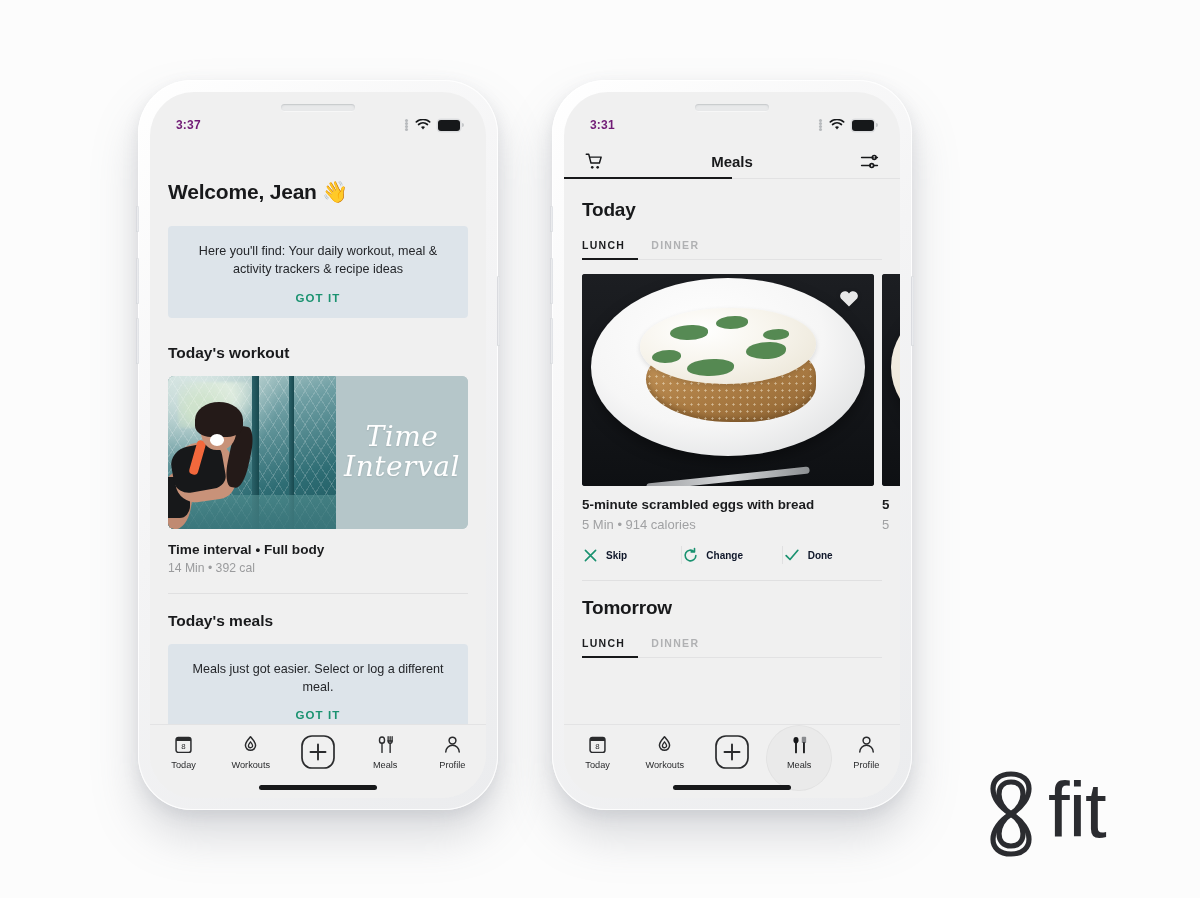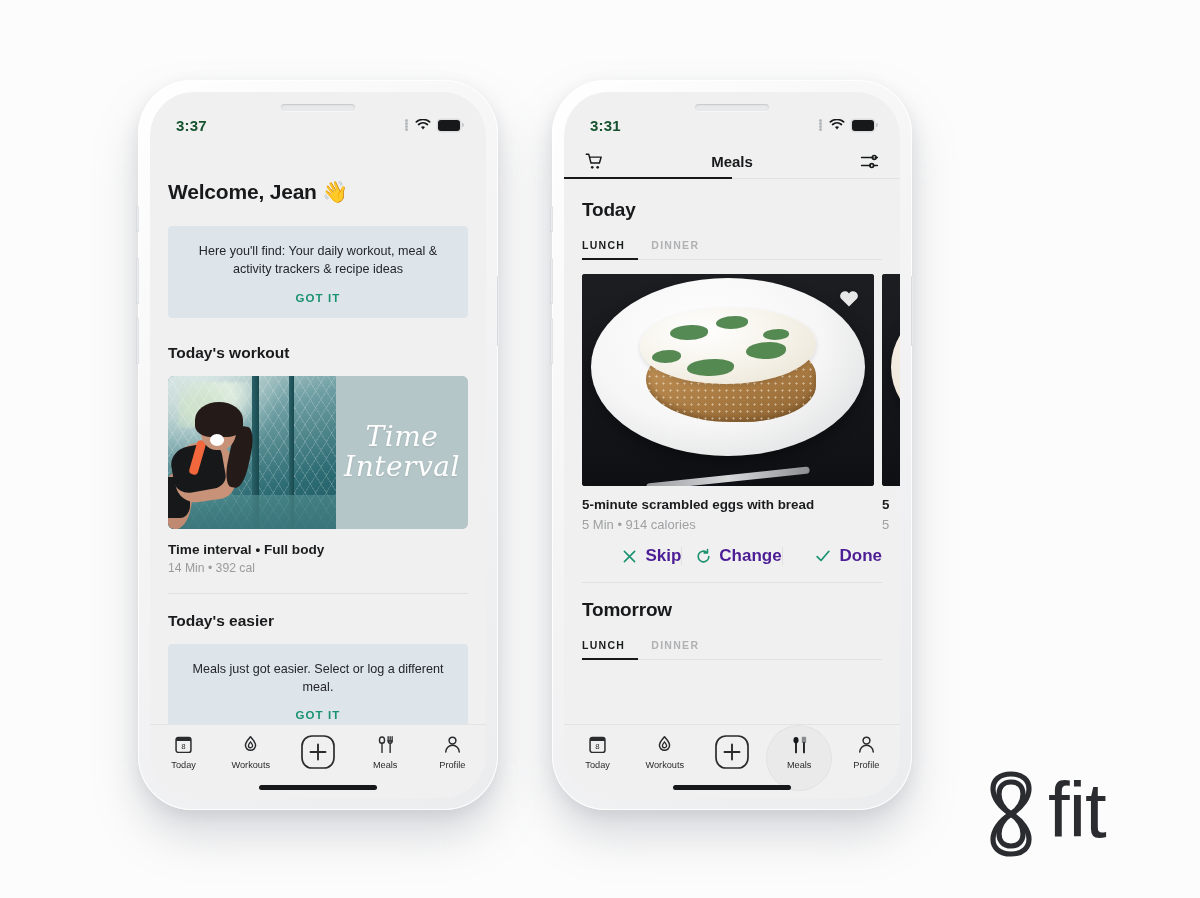--- a/index.html
+++ b/index.html
@@ -51,21 +51,21 @@
     background: #e8e9ea;
     box-shadow: inset 0 1px 1.5px rgba(160,163,168,.5), 0 .5px 0 rgba(255,255,255,.9);
   }
 
   
   .statusbar {
     position: absolute; left: 0; right: 0; top: 22px; height: 22px;
     display: flex; align-items: center; justify-content: space-between;
     padding: 0 26px;
   }
-  .status-time { font-size: 15px; font-weight: bold; color: #14532d; letter-spacing: .2px; }
+  .status-time { font-size: 12px; font-weight: bold; color: #701a75; letter-spacing: .2px; }
   .status-right { display: flex; align-items: center; gap: 7px; }
   .sig-dots { display: flex; gap: 2.5px; align-items: flex-end; }
   .sig-dots i { width: 3px; height: 3px; border-radius: 50%; background: #b6b9bc; display:block; }
   .batt {
     width: 22px; height: 11px; border-radius: 3px; background: #16181a;
     position: relative;
     box-shadow: 0 0 0 1.5px #dcdddf;
   }
   .batt::after {
     content:''; position:absolute; right:-4px; top:3.4px;
@@ -224,21 +224,21 @@
     border-radius: 4px; transform: rotate(-6deg);
   }
   .heart {
     position:absolute; right: 14px; top: 14px; width: 22px; height: 20px;
     filter: drop-shadow(0 1px 2px rgba(0,0,0,.18));
   }
   .meal-title { font-size: 13.4px; font-weight: bold; color: #1b1c1e; margin-top: 11px; }
   .meal-sub { font-size: 13px; color: #a0a1a3; margin-top: 5px; }
 
   .actions { display:flex; align-items:center; margin-top: 14px; }
-  .action { flex:1; display:flex; align-items:center; justify-content:flex-end; gap:7px; font-size:17px; font-weight:bold; color:#4c1d95; }
+  .action { flex:1; display:flex; align-items:center; justify-content:flex-start; gap:7px; font-size:10px; font-weight:bold; color:#0f172a; }
   .act-div { width:1px; height:18px; background:#e0e0e1; }
 
   .icon { display:inline-block; line-height:0; }
 </style>
 </head>
 <body>
 
 <div id="stage">
 
   <div class="phone left">
@@ -309,21 +309,21 @@
             </div>
           </div>
 
           <div class="meta-title" style="margin-top:13px;">Time interval • Full body</div>
           <div class="meta-sub">14 Min • 392 cal</div>
         </div>
 
         <div class="hr" style="margin:18px 18px 0;"></div>
 
         <div class="pad" style="padding-top:18px;">
-          <div class="h2">Today's easier</div>
+          <div class="h2">Today's meals</div>
           <div class="banner" style="margin-top:14px;">
             <p>Meals just got easier. Select or log a different meal.</p>
             <div class="gotit">GOT IT</div>
           </div>
         </div>
       </div>
 
       <div class="tabbar">
         <div class="tab">
           <span class="icon">

